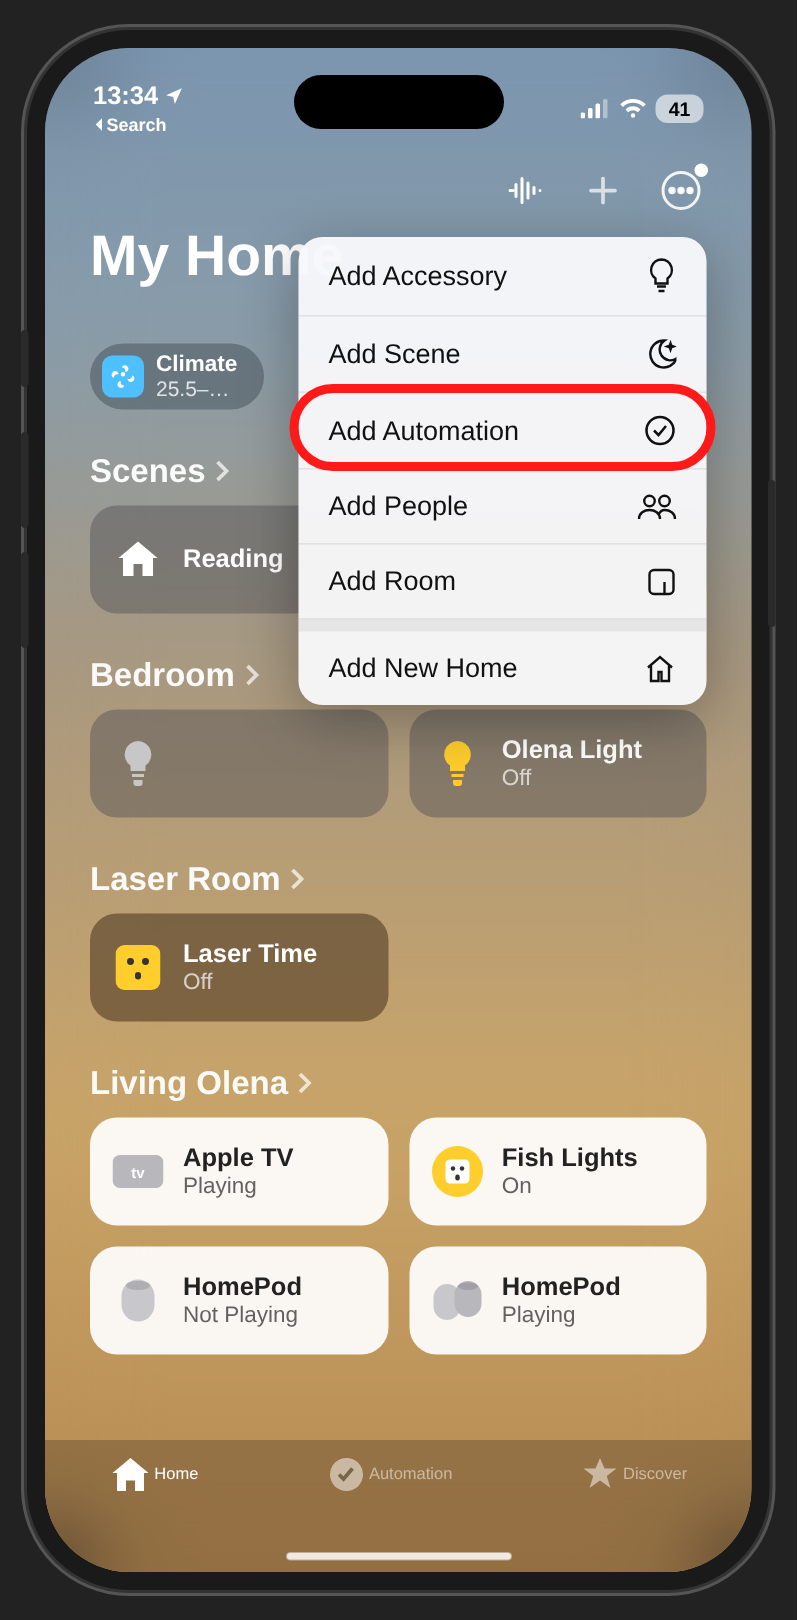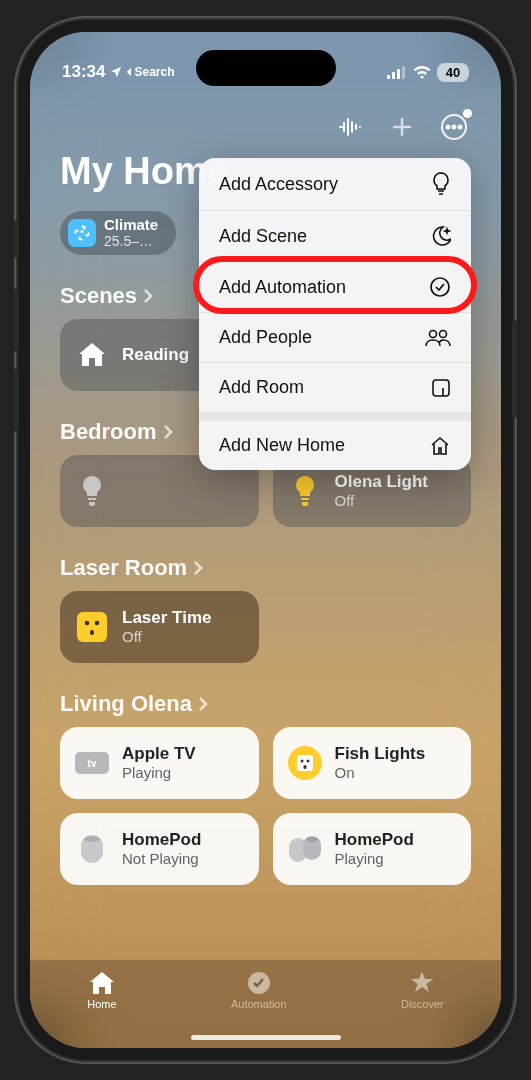--- a/index.html
+++ b/index.html
@@ -7,47 +7,47 @@
 .phone { width: 495px; height: 1040px; background: #1a1a1a; border-radius: 68px; padding: 12px; position: relative; box-shadow: 0 0 0 2px #333, 0 0 0 4px #555; }
 .screen { width: 100%; height: 100%; border-radius: 56px; overflow: hidden; position: relative; background: linear-gradient(180deg, #7a95af 0%, #8a9ca8 20%, #a89880 40%, #c9a468 70%, #b58950 100%); }
 .blur-overlay { position: absolute; inset: 0; backdrop-filter: blur(30px); }
 .notch { position: absolute; top: 18px; left: 50%; transform: translateX(-50%); width: 140px; height: 36px; background: #000; border-radius: 20px; z-index: 100; }
 .side-btn { position: absolute; background: #2a2a2a; border-radius: 3px; }
 .sb1 { left: -4px; top: 200px; width: 5px; height: 38px; }
 .sb2 { left: -4px; top: 268px; width: 5px; height: 64px; }
 .sb3 { left: -4px; top: 348px; width: 5px; height: 64px; }
 .sb4 { right: -4px; top: 300px; width: 5px; height: 98px; }
 .status-bar { position: absolute; top: 0; left: 0; right: 0; height: 70px; display: flex; justify-content: space-between; align-items: center; padding: 10px 32px 0; color: #fff; z-index: 50; font-weight: 600; }
-.status-left { display: flex; flex-direction: row; gap: 2px; }
+.status-left { display: flex; flex-direction: column; gap: 2px; }
 .status-time { font-size: 17px; display: flex; align-items: center; gap: 4px; }
 .status-back { font-size: 12px; display: flex; align-items: center; gap: 2px; }
 .status-right { display: flex; align-items: center; gap: 6px; }
 .battery-box { display: inline-flex; align-items: center; background: rgba(255,255,255,.6); color: #000; border-radius: 8px; padding: 2px 5px; font-size: 13px; font-weight: 700; min-width: 32px; justify-content: center; }
 .content { position: absolute; inset: 0; padding-top: 70px; color: #fff; z-index: 10; }
 .toolbar { display: flex; justify-content: flex-end; gap: 18px; padding: 8px 30px 0; }
 .toolbar-btn { width: 34px; height: 34px; display: flex; align-items: center; justify-content: center; color: rgba(255,255,255,.9); }
 .title-row { padding: 6px 30px 0; }
 .title { font-size: 38px; font-weight: 700; }
-.climate-pill { margin: 18px 0 0 30px; background: rgba(60,70,80,.45); border-radius: 22px; padding: 6px 18px 6px 8px; display: inline-flex; align-items: center; gap: 8px; }
+.climate-pill { margin: 36px 0 0 30px; background: rgba(60,70,80,.45); border-radius: 22px; padding: 6px 18px 6px 8px; display: inline-flex; align-items: center; gap: 8px; }
 .fan-icon { width: 28px; height: 28px; background: #4fc0ff; border-radius: 7px; display: flex; align-items: center; justify-content: center; }
 .climate-text { font-size: 15px; line-height: 1.1; }
 .section-header { padding: 28px 30px 10px; font-size: 22px; font-weight: 600; display: flex; align-items: center; gap: 6px; color: rgba(255,255,255,.95); }
 .chev-right { opacity: .7; }
 .tile-row { display: flex; gap: 14px; padding: 0 30px; }
 .tile { flex: 1; border-radius: 18px; padding: 14px 14px; display: flex; align-items: center; gap: 12px; min-height: 72px; }
 .tile-dark { background: rgba(80,80,85,.45); color: #fff; }
 .tile-brown { background: rgba(70,50,30,.55); color: #fff; }
 .tile-white { background: rgba(255,255,255,.92); color: #222; }
 .tile.wide { flex: none; width: calc(100% - 60px); margin: 0 30px; }
 .tile-icon { width: 36px; height: 36px; display: flex; align-items: center; justify-content: center; flex-shrink: 0; }
 .tile-text { display: flex; flex-direction: column; line-height: 1.15; }
 .tile-title { font-size: 17px; font-weight: 600; }
 .tile-sub { font-size: 15px; opacity: .7; }
 .tab-bar { position: absolute; bottom: 0; left: 0; right: 0; height: 88px; display: flex; justify-content: space-around; align-items: flex-start; padding-top: 10px; background: rgba(80,60,40,.35); backdrop-filter: blur(20px); z-index: 20; }
-.tab { display: flex; flex-direction: column; align-items: center; gap: 2px; color: rgba(255,255,255,.5); font-size: 11px; }
+.tab { display: flex; flex-direction: row; align-items: center; gap: 2px; color: rgba(255,255,255,.5); font-size: 11px; }
 .tab.active { color: #fff; }
 .home-indicator { position: absolute; bottom: 8px; left: 50%; transform: translateX(-50%); width: 150px; height: 5px; background: rgba(255,255,255,.85); border-radius: 3px; z-index: 30; }
 .popover { position: absolute; top: 126px; right: 30px; width: 272px; background: rgba(248,248,250,.96); border-radius: 16px; z-index: 40; box-shadow: 0 10px 40px rgba(0,0,0,.3); overflow: hidden; }
 .pop-item { display: flex; justify-content: space-between; align-items: center; padding: 14px 20px; font-size: 18px; color: #111; border-bottom: 1px solid rgba(0,0,0,.08); }
 .pop-item:last-child { border-bottom: none; }
 .pop-sep { height: 8px; background: rgba(0,0,0,.06); }
 .red-ring { position: absolute; pointer-events: none; border: 6px solid #ff1a1a; border-radius: 32px; top: 224px; right: 24px; width: 284px; height: 58px; z-index: 45; }
 .bulb-off svg { fill: #c7c7c7; }
 .bulb-on svg { fill: #ffcd2c; }
 svg { display: block; }
@@ -82,21 +82,21 @@
       <div class="status-right">
         <svg width="20" height="13" viewBox="0 0 20 13" fill="#fff">
             <rect x="0" y="9" width="3" height="4" rx="1"></rect>
             <rect x="5" y="6" width="3" height="7" rx="1"></rect>
             <rect x="10" y="3" width="3" height="10" rx="1"></rect>
             <rect x="15" y="0" width="3" height="13" rx="1" opacity=".4"></rect>
           </svg>
         <svg width="18" height="13" viewBox="0 0 18 13" fill="#fff">
             <path d="M9 12.5a1.5 1.5 0 100-3 1.5 1.5 0 000 3zM4 7a7 7 0 0110 0l-1.8 1.8a4.5 4.5 0 00-6.4 0L4 7zM.5 3.5a12 12 0 0117 0L15.7 5.3a9.5 9.5 0 00-13.4 0L.5 3.5z"></path>
           </svg>
-        <span class="battery-box">40</span>
+        <span class="battery-box">41</span>
       </div>
     </div>
 
     <div class="content">
       <div class="toolbar">
         <div class="toolbar-btn">
           <svg width="26" height="20" viewBox="0 0 26 20" stroke="#fff" stroke-width="2" fill="none" stroke-linecap="round">
               <path d="M3 10h2M7 6v8M11 2v16M15 5v10M19 8v4M23 10h0"></path>
             </svg>
         </div>

